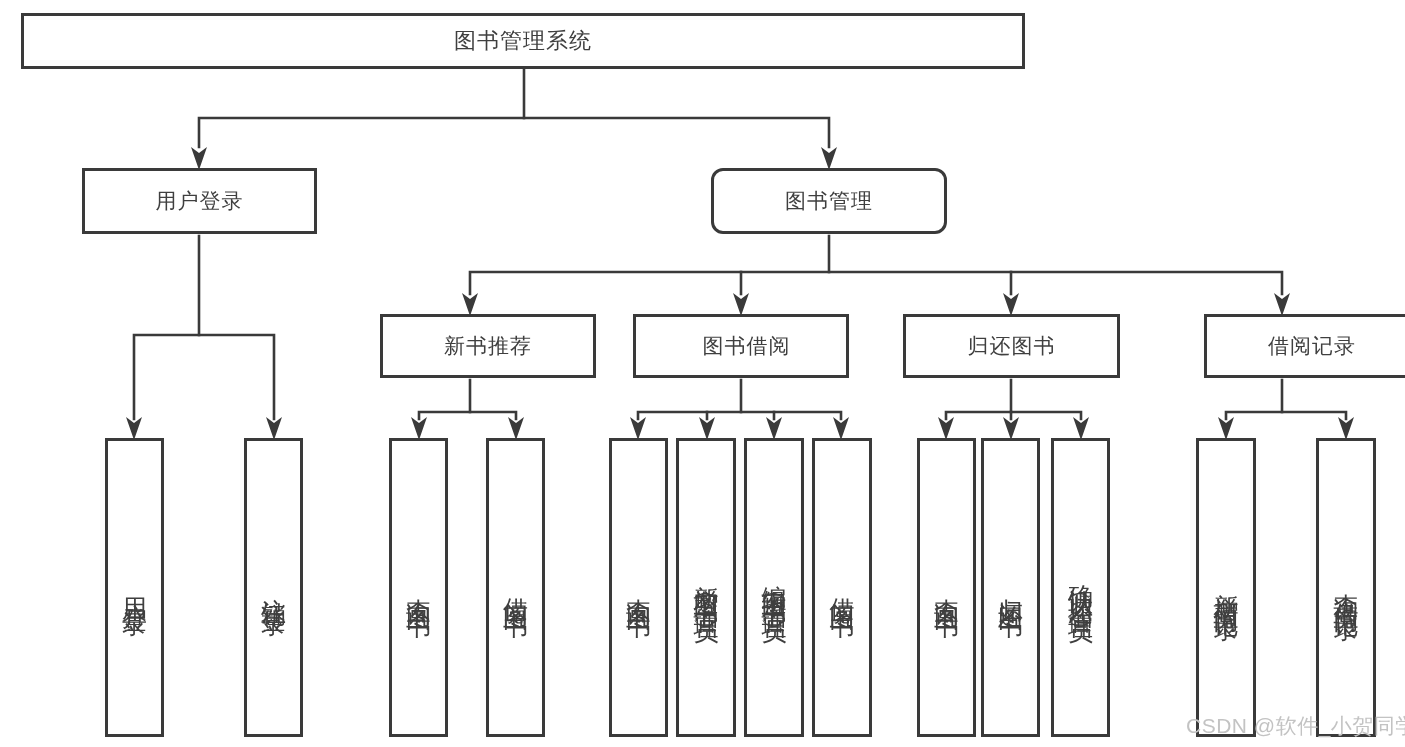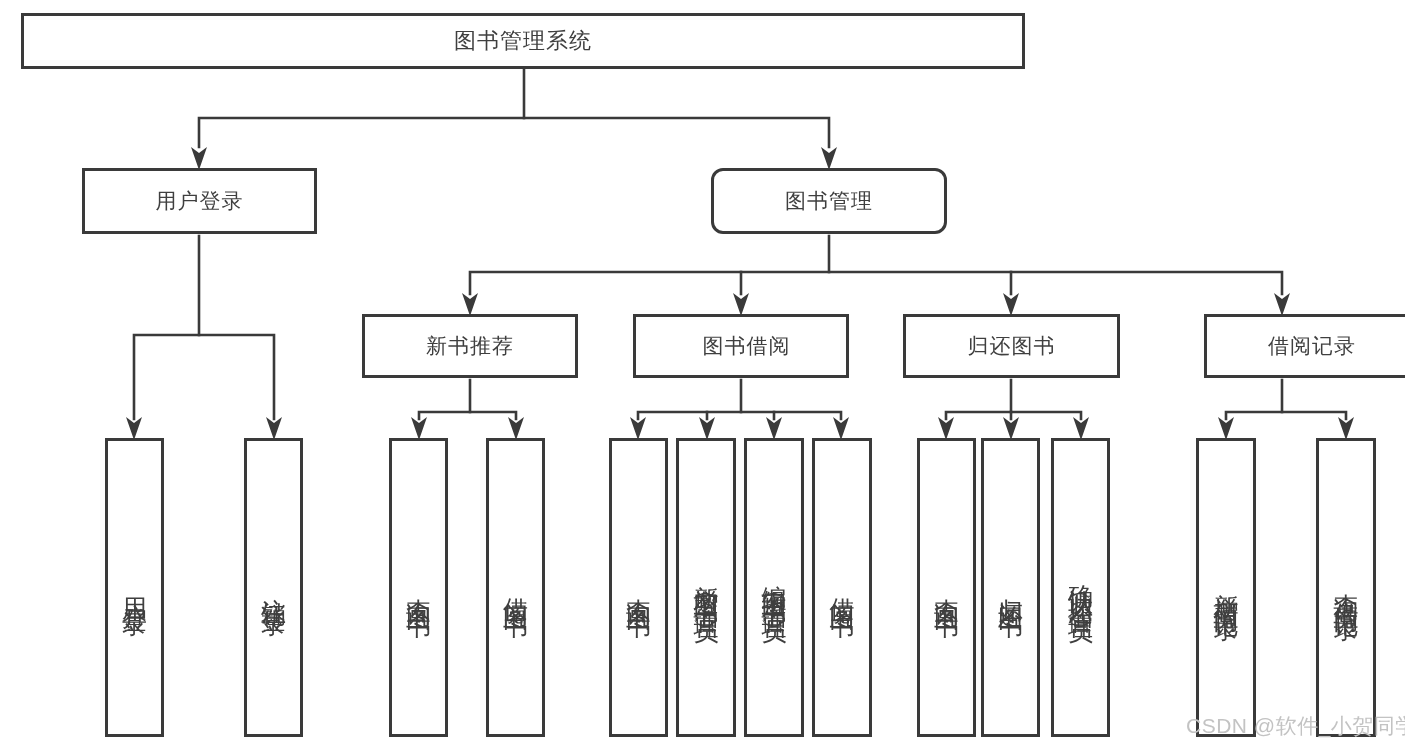--- a/index.html
+++ b/index.html
@@ -79,21 +79,21 @@
       <path d="M1226 440 l-8,-23 l8,6 l8,-6 z"></path>
       <path d="M1346 440 l-8,-23 l8,6 l8,-6 z"></path>
     </g>
   </svg>
 
   <div class="node root-node" style="left:21px;top:13px;width:1004px;height:56px;">图书管理系统</div>
 
   <div class="node h-node" style="left:82px;top:168px;width:235px;height:66px;">用户登录</div>
   <div class="node h-node" style="left:711px;top:168px;width:236px;height:66px;border-radius:12px;">图书管理</div>
 
-  <div class="node h-node" style="left:362px;top:314px;width:216px;height:64px;">新书推荐</div>
+  <div class="node h-node" style="left:380px;top:314px;width:216px;height:64px;">新书推荐</div>
   <div class="node h-node" style="left:633px;top:314px;width:216px;height:64px;padding-left:11px;">图书借阅</div>
   <div class="node h-node" style="left:903px;top:314px;width:217px;height:64px;">归还图书</div>
   <div class="node h-node" style="left:1204px;top:314px;width:216px;height:64px;">借阅记录</div>
 
   <div class="node v-node" style="left:105px;top:438px;width:59px;height:299px;">
     <span>用户登录</span>
   </div>
   <div class="node v-node" style="left:244px;top:438px;width:59px;height:299px;">
     <span>注销登录</span>
   </div>

